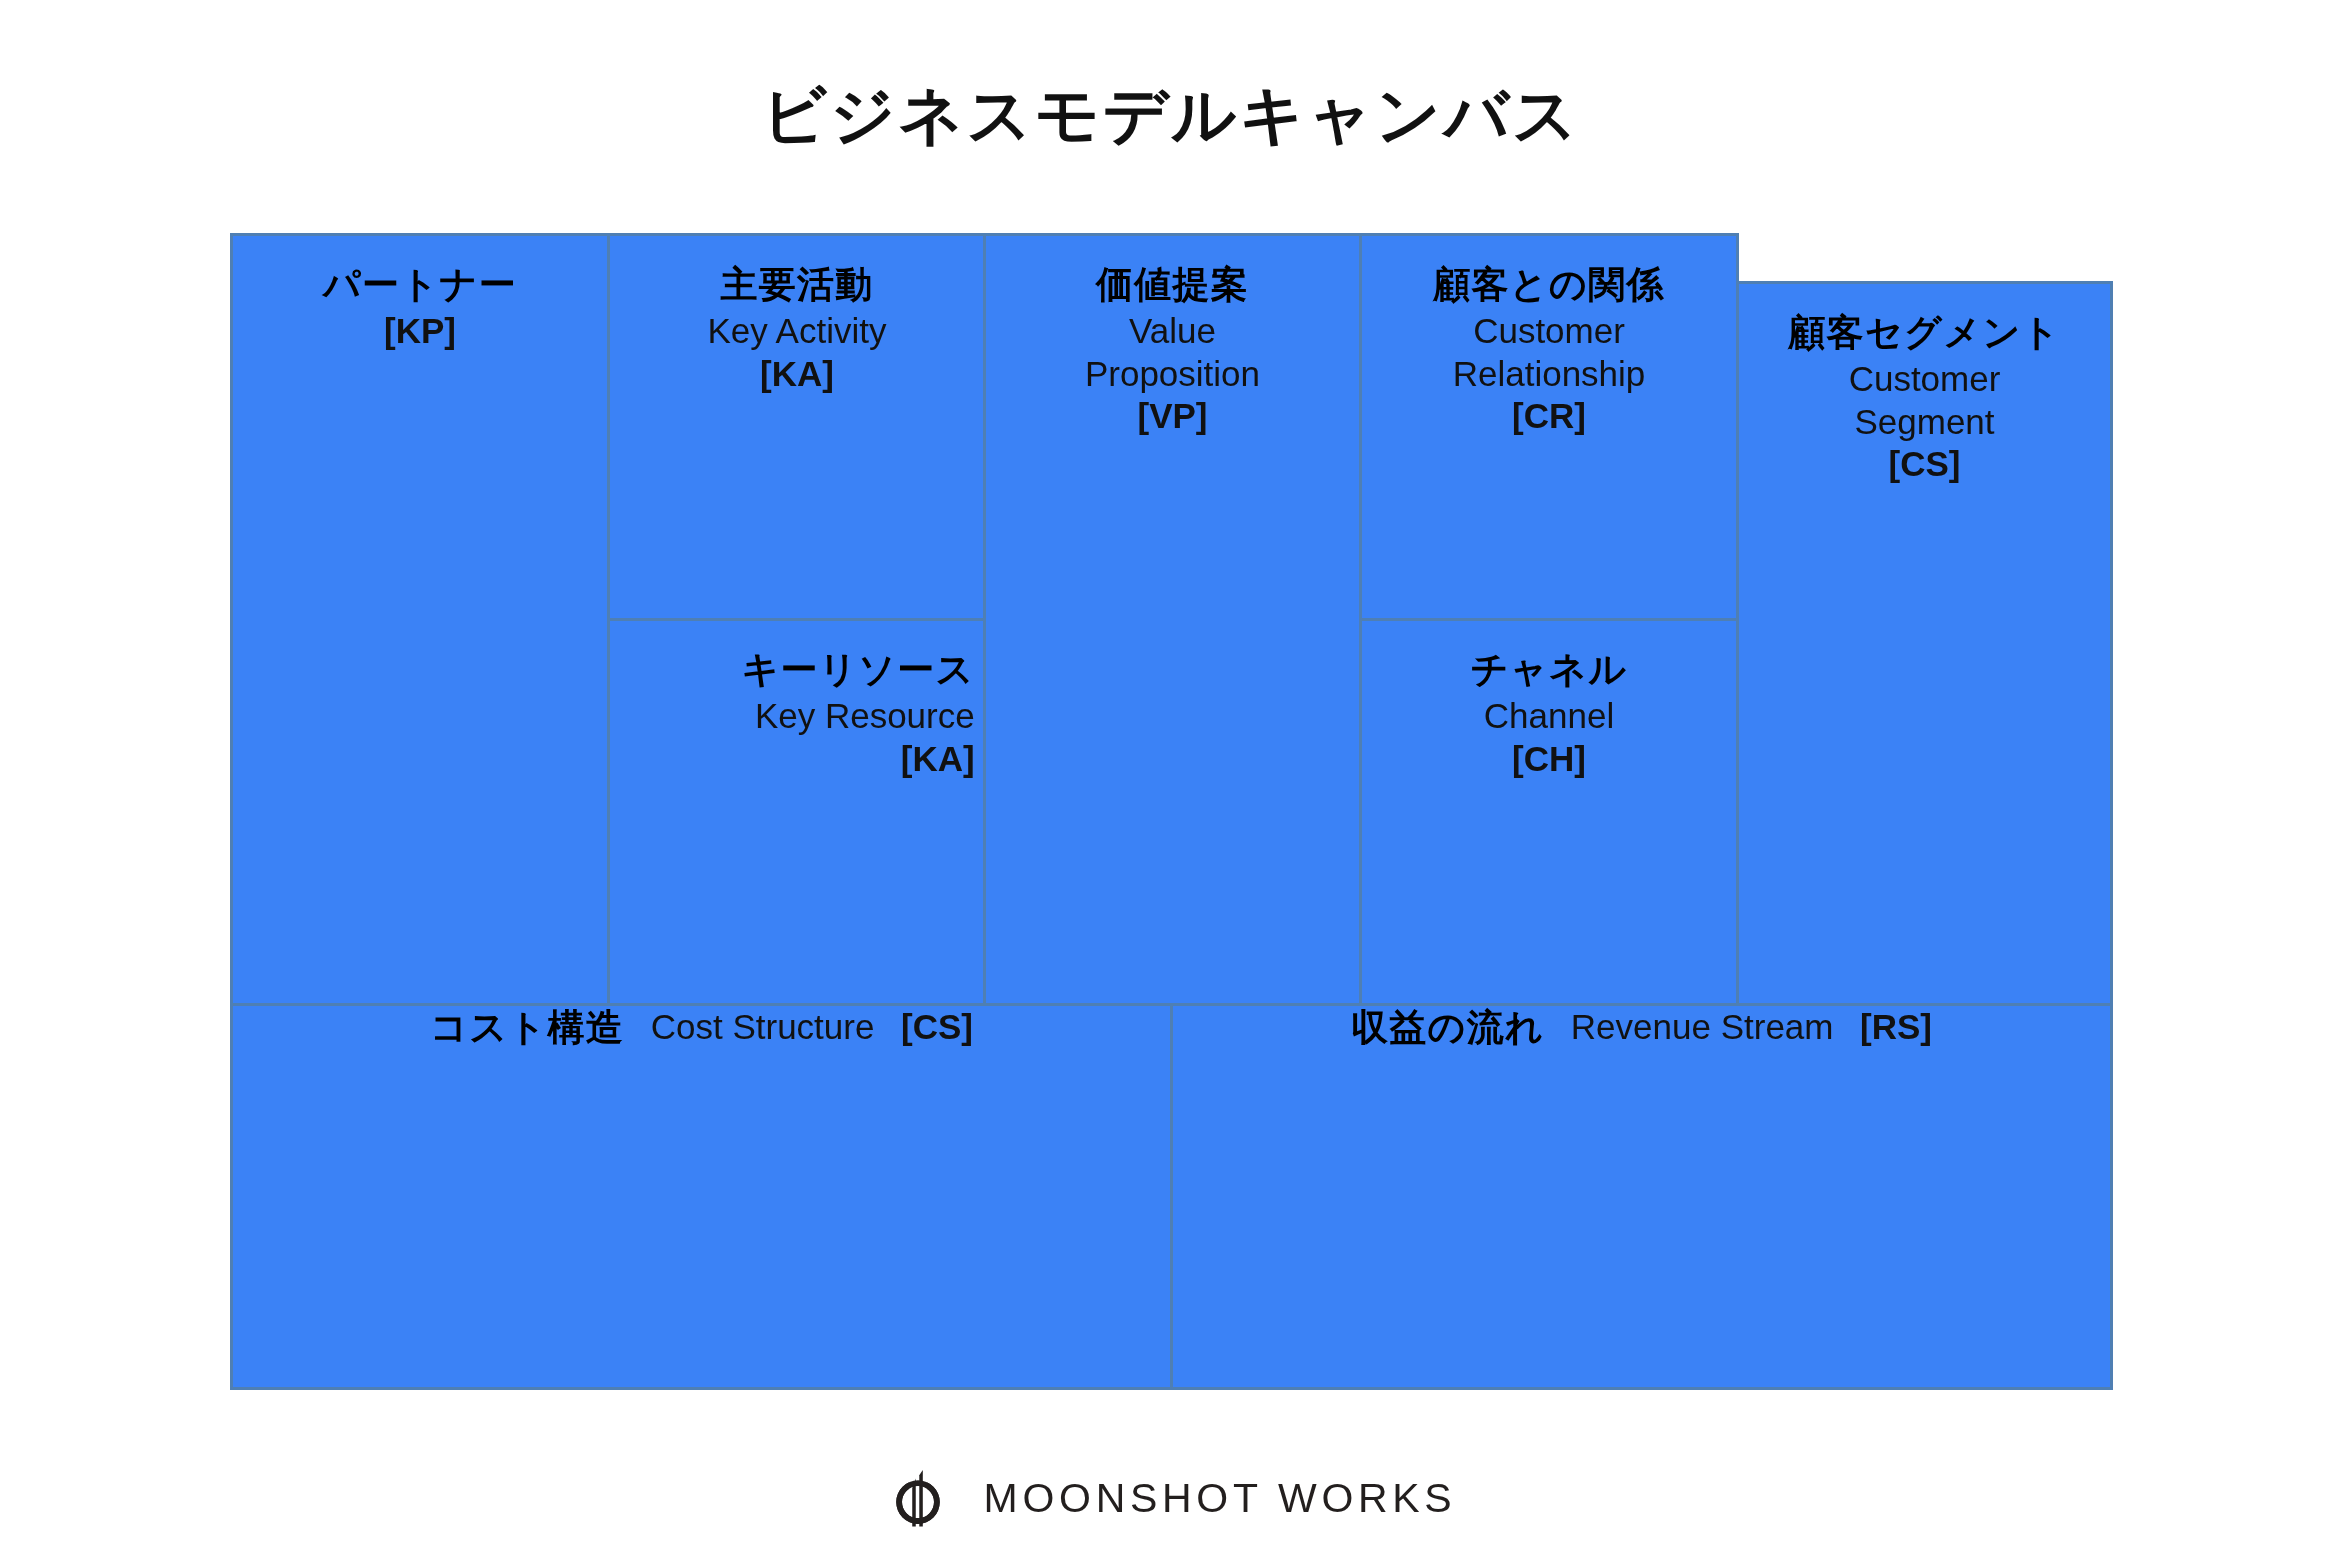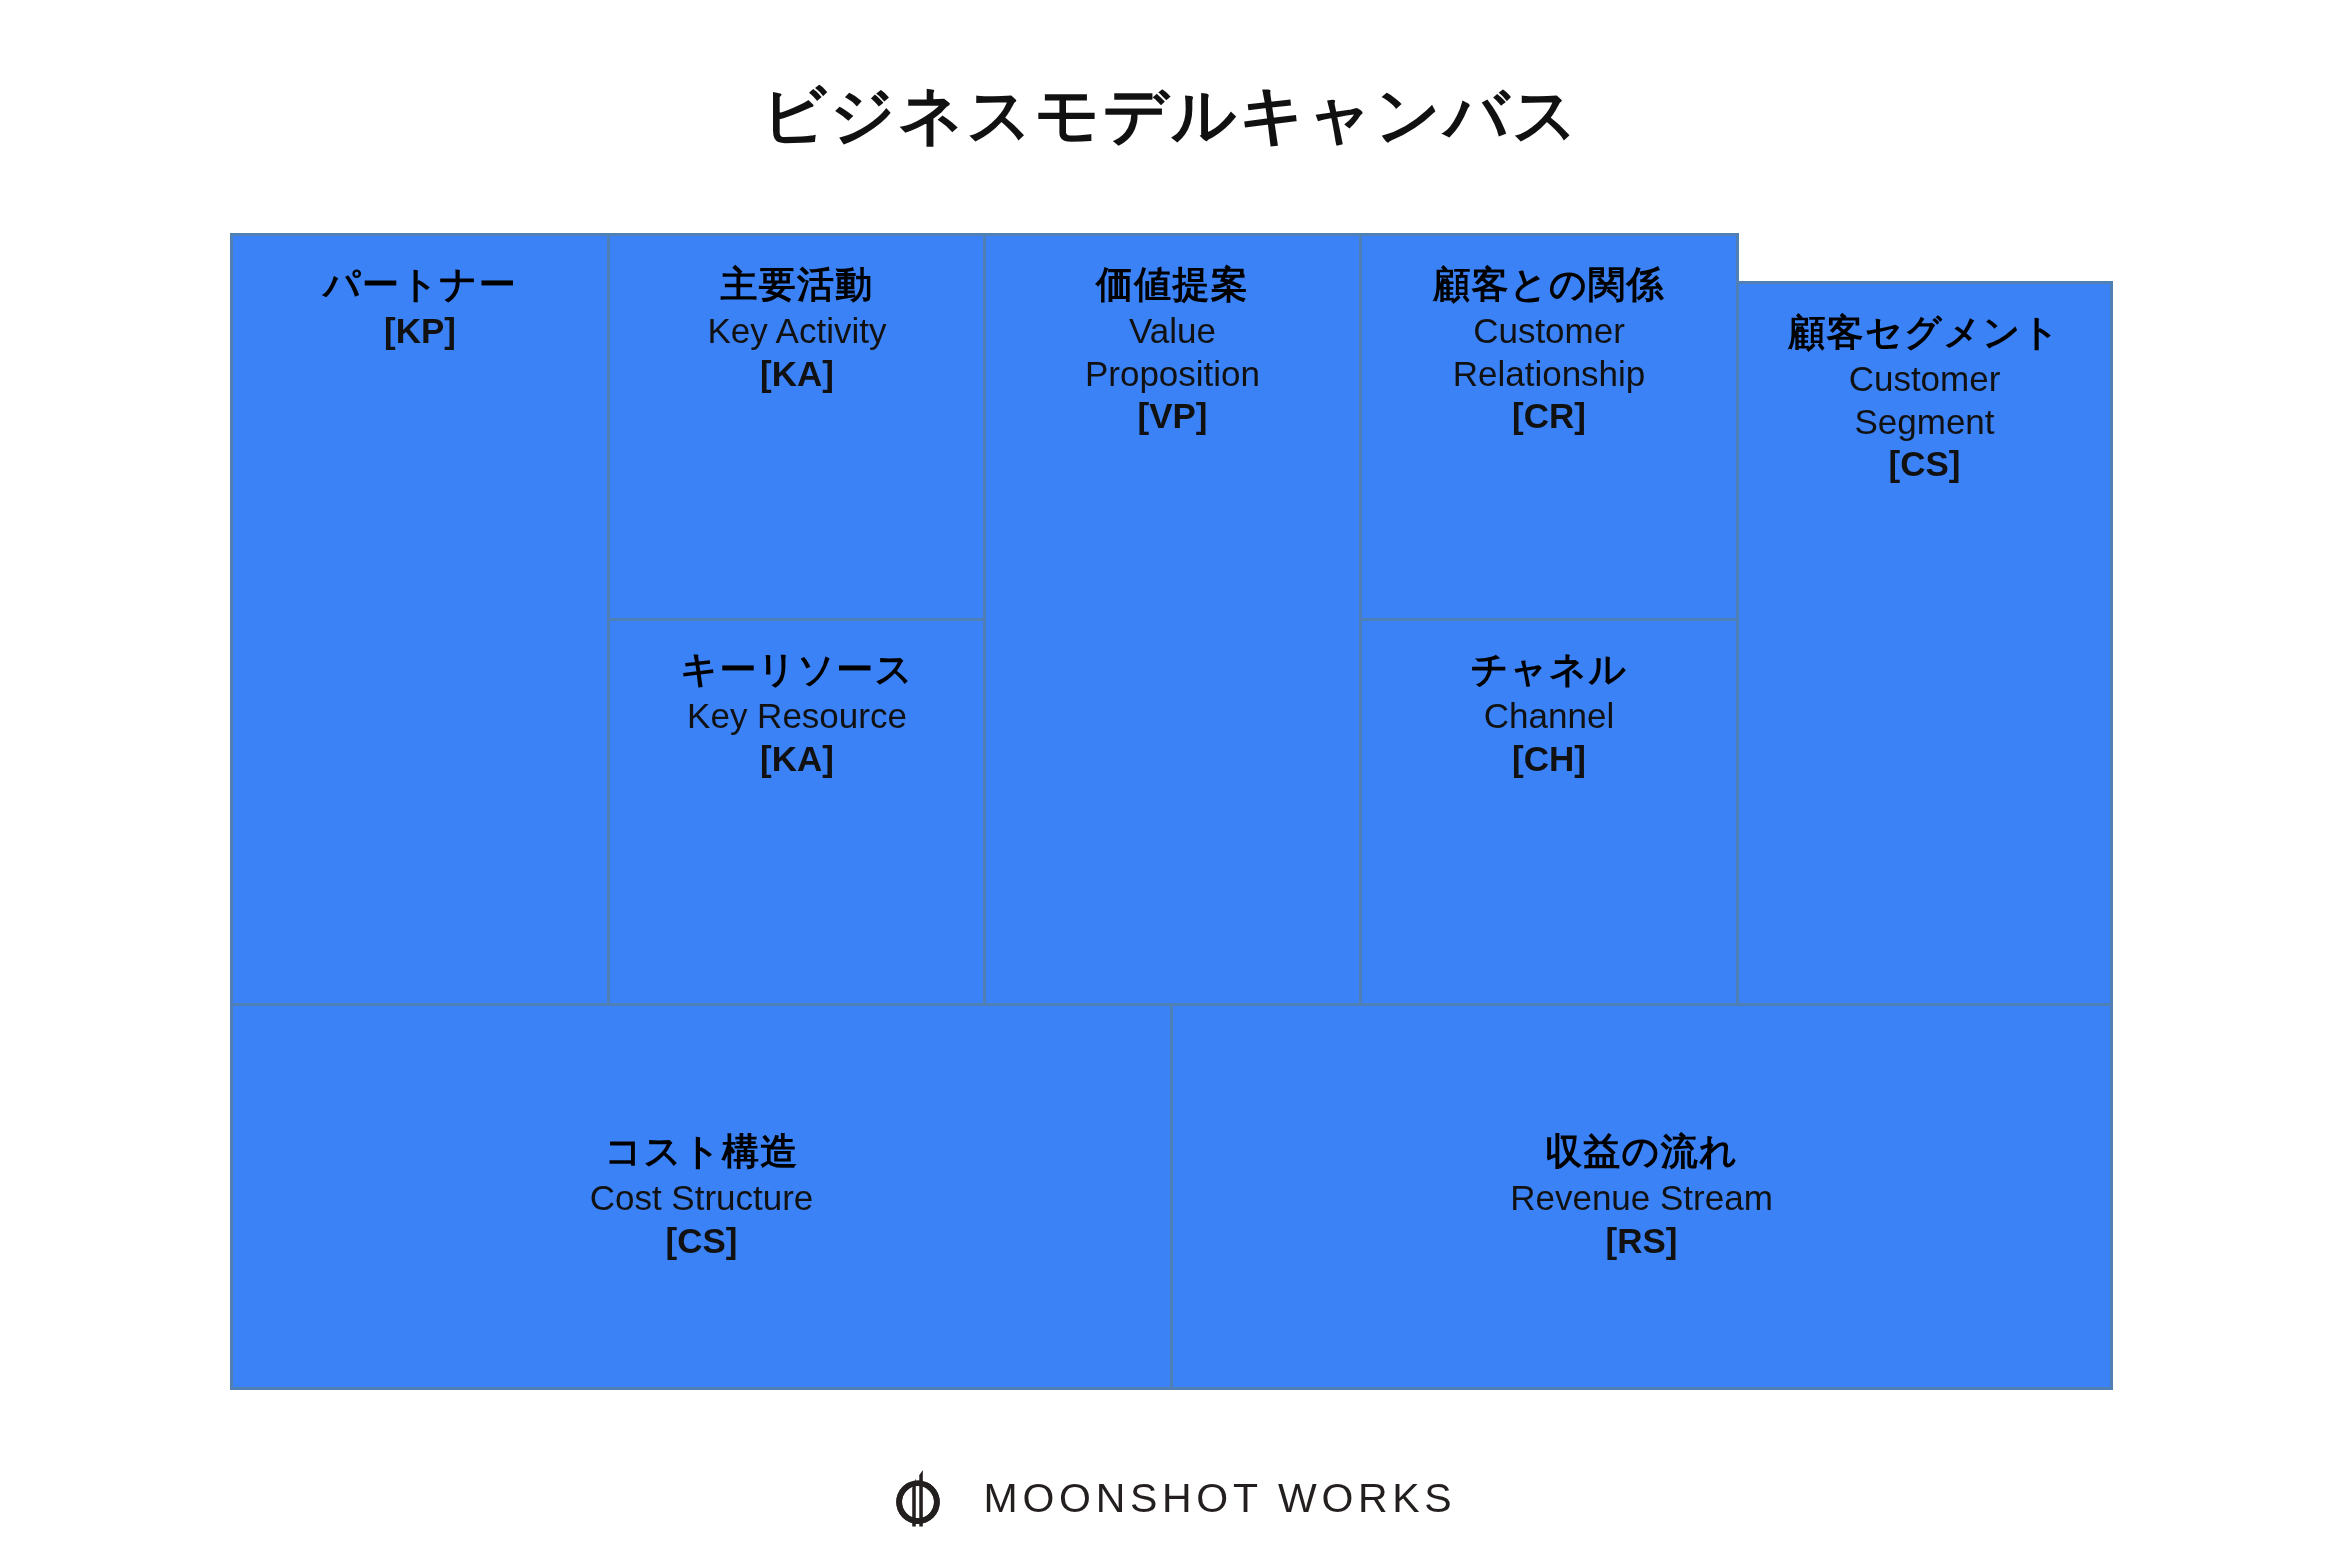--- a/index.html
+++ b/index.html
@@ -71,30 +71,30 @@
     font-weight: bold;
     line-height: 1.22;
     color: #111111;
     margin: 0;
     padding: 0 9.3px;
   }
 
   
   #cell-kp { left: 0px;    top: 0px;    width: 380px;  height: 774px; }
   #cell-ka { left: 377px;  top: 0px;    width: 380px;  height: 389px;  }
-  #cell-kr { left: 377px;  top: 385px;  width: 380px;  height: 389px;  }
+  #cell-kr { left: 377px;  top: 385px;  width: 380px;  height: 389px; text-align: right;  }
   #cell-vp { left: 753px; top: 0px;    width: 379px;  height: 774px; }
   #cell-cr { left: 1129px; top: 0px;    width: 380px;  height: 389px;  }
   #cell-ch { left: 1129px; top: 385px;  width: 380px;  height: 389px;  }
   #cell-cs { left: 1506px; top: 0px;    width: 377px;  height: 774px; margin-top: 48px; }
 
   #cell-cost { left: 0px;    top: 770px; width: 943px; height: 387px; }
   #cell-rev  { left: 940px; top: 770px; width: 943px; height: 387px; }
 
-  .bottom-cell { padding-top: 0; display: flex; flex-direction: column; justify-content: center; }
+  .bottom-cell { padding-top: 0; display: flex; justify-content: center; gap: 8px; }
 
   
   #footer-logo {
     position: absolute;
     left: 0;
     top: 1465px;
     width: 2342px;
     display: flex;
     align-items: center;
     justify-content: center;

